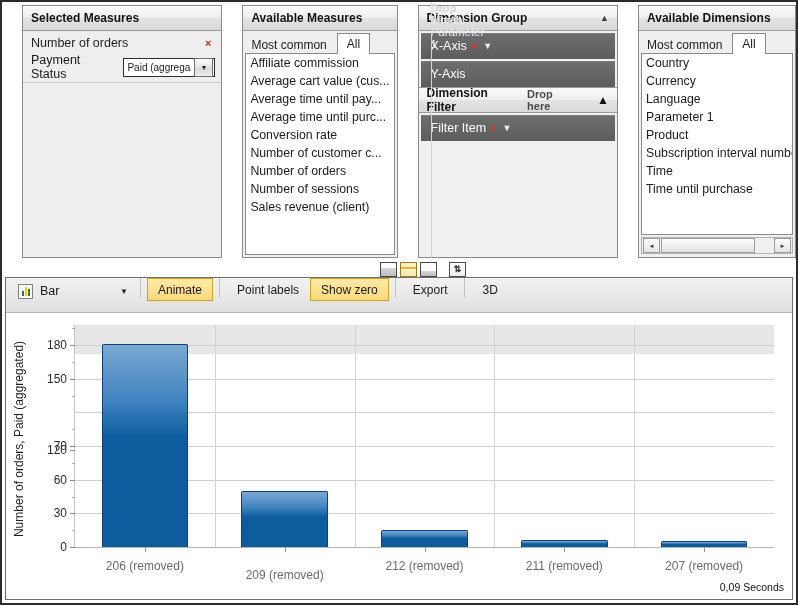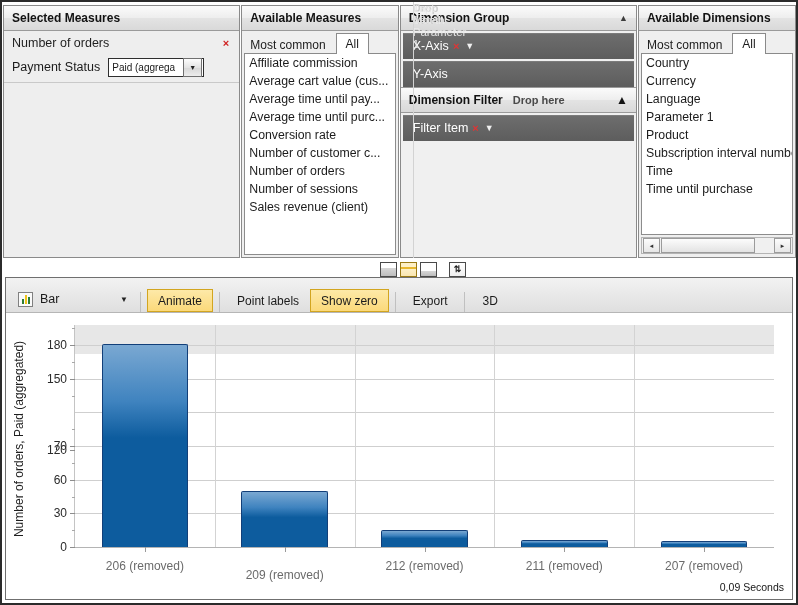--- a/index.html
+++ b/index.html
@@ -17,21 +17,21 @@
   
   .top{
     position:absolute;left:0;top:0;right:0;height:256px;
     display:flex;
   }
   .panel{
     box-sizing:border-box;
     background:#efefef;
     border:1px solid #8a8a8a;
     display:flex;flex-direction:column;
-    margin:3px 0 0 1px;
+    margin:3px 0 0 20px;
   }
   .ph{
     height:24px;flex:0 0 24px;
     display:flex;align-items:center;
     padding:0 8px;
     font-weight:bold;font-size:12px;color:#131313;
     background:linear-gradient(to bottom,#fbfbfb 0%,#eeeeee 48%,#e3e3e3 52%,#d9d9d9 100%);
     border-bottom:1px solid #9a9a9a;
     justify-content:space-between;
   }
@@ -161,21 +161,21 @@
     font-size:9px;color:#1a1a1a;font-weight:bold;margin-left:9px;
   }
 
   
   .chartwin{
     position:absolute;left:3px;right:3px;top:275px;bottom:3px;
     border:1px solid #6f6f6f;background:#ffffff;box-sizing:border-box;
     display:flex;flex-direction:column;
   }
   .ctbar{
-    height:34px;flex:0 0 34px;display:flex;align-items:flex-end;
+    height:34px;flex:0 0 34px;display:flex;align-items:flex-start;
     background:linear-gradient(to bottom,#f2f2f2,#dfdfdf);
     border-bottom:1px solid #b6b6b6;padding:0 6px;gap:0;
   }
   .ct-type{
     width:122px;height:26px;display:flex;align-items:center;gap:7px;
     padding:0 6px;box-sizing:border-box;
   }
   .bar-icon{
     width:15px;height:15px;border:1px solid #808080;background:#fafafa;
     display:flex;align-items:flex-end;justify-content:center;gap:1px;padding-bottom:2px;box-sizing:border-box;

